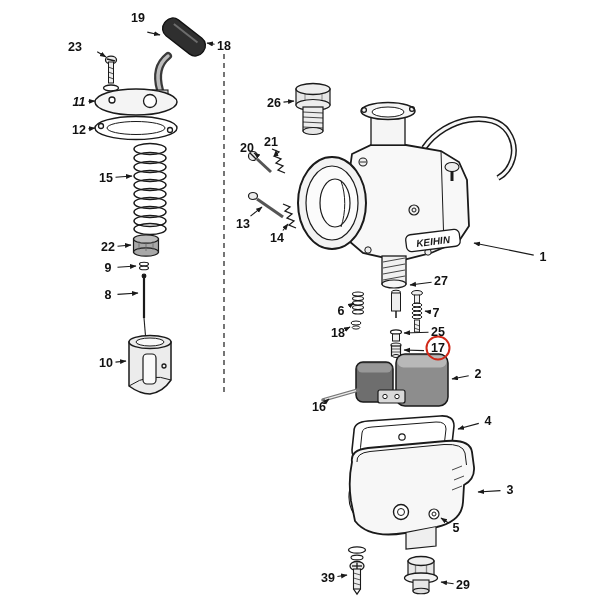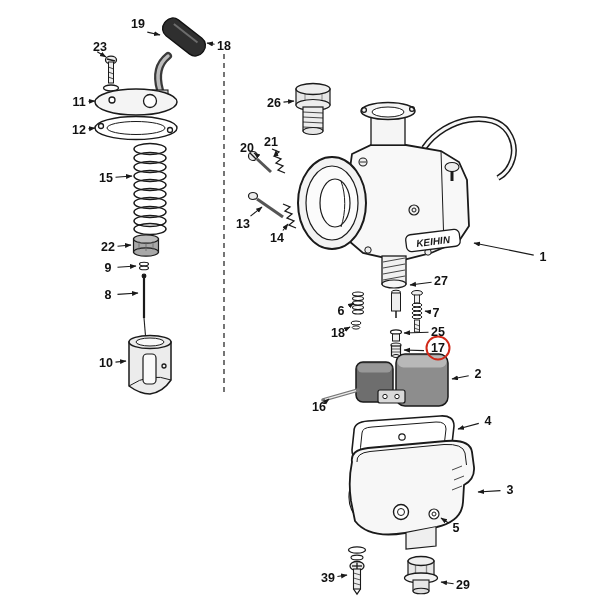--- a/index.html
+++ b/index.html
@@ -324,33 +324,33 @@
       <div class="part-label" style="left: 543px; top: 257px;">1</div>
       <div class="part-label" style="left: 478px; top: 374px;">2</div>
       <div class="part-label" style="left: 510px; top: 490px;">3</div>
       <div class="part-label" style="left: 488px; top: 421px;">4</div>
       <div class="part-label" style="left: 456px; top: 528px;">5</div>
       <div class="part-label" style="left: 341px; top: 311px;">6</div>
       <div class="part-label" style="left: 436px; top: 313px;">7</div>
       <div class="part-label" style="left: 108px; top: 295px;">8</div>
       <div class="part-label" style="left: 108px; top: 268px;">9</div>
       <div class="part-label" style="left: 106px; top: 363px;">10</div>
-      <div class="part-label" style="left: 79px; top: 102px;">11</div>
+      <div class="part-label" style="left: 79px; top: 102px; font-style: italic;">11</div>
       <div class="part-label" style="left: 79px; top: 130px;">12</div>
       <div class="part-label" style="left: 243px; top: 224px;">13</div>
       <div class="part-label" style="left: 277px; top: 238px;">14</div>
       <div class="part-label" style="left: 106px; top: 178px;">15</div>
       <div class="part-label" style="left: 319px; top: 407px;">16</div>
       <div class="part-label highlight" style="left: 438px; top: 348px; border-color: rgb(208, 40, 24);">17</div>
       <div class="part-label" style="left: 224px; top: 46px;">18</div>
-      <div class="part-label" style="left: 138px; top: 24px;">19</div>
+      <div class="part-label" style="left: 138px; top: 18px;">19</div>
       <div class="part-label" style="left: 247px; top: 148px;">20</div>
       <div class="part-label" style="left: 271px; top: 142px;">21</div>
       <div class="part-label" style="left: 108px; top: 247px;">22</div>
-      <div class="part-label" style="left: 100px; top: 47px;">23</div>
+      <div class="part-label" style="left: 75px; top: 47px;">23</div>
       <div class="part-label" style="left: 338px; top: 333px;">18</div>
       <div class="part-label" style="left: 438px; top: 332px;">25</div>
       <div class="part-label" style="left: 274px; top: 103px;">26</div>
       <div class="part-label" style="left: 441px; top: 281px;">27</div>
       <div class="part-label" style="left: 328px; top: 578px;">39</div>
       <div class="part-label" style="left: 463px; top: 585px;">29</div>
     </div>
 
 </div>
 

